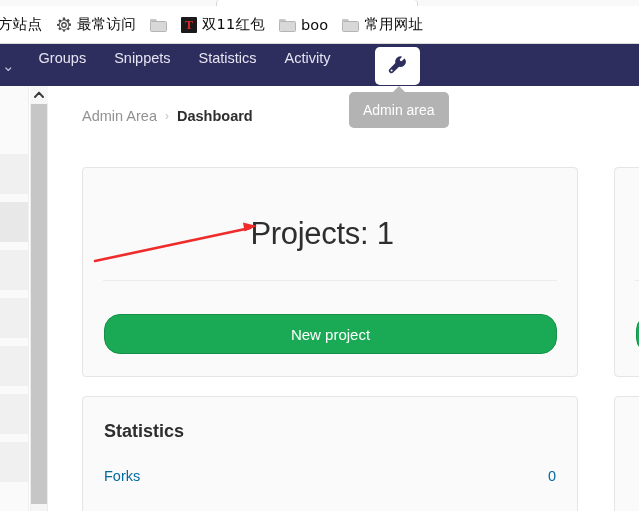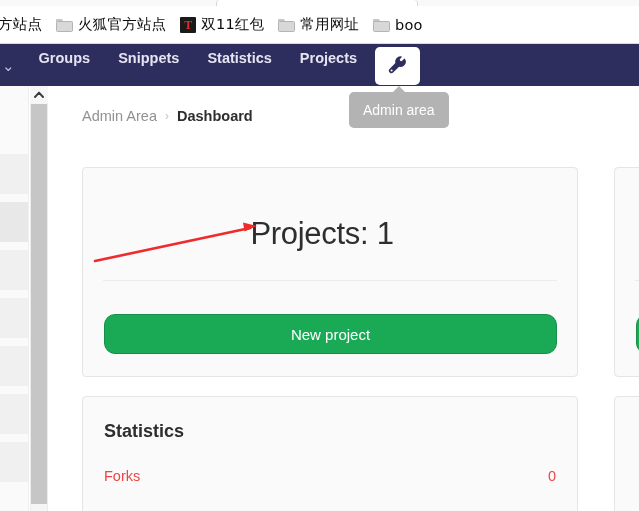--- a/index.html
+++ b/index.html
@@ -158,21 +158,20 @@
     display: block;
   }
   .gl-nav-item {
     color: #e6e4f2;
     font-size: 14.5px;
     padding: 12px 14px;
     line-height: 42px;
     height: 56px;
     cursor: pointer;
     white-space: nowrap;
-    font-weight: bold;
   }
   .gl-admin-btn {
     position: absolute;
     left: 375px; top: 47px;
     width: 45px; height: 38px;
     background: #ffffff;
     border-radius: 5px;
     display: flex;
     align-items: center;
     justify-content: center;
@@ -315,21 +314,21 @@
     top: 112px;
     height: 1px;
     background: #ececec;
   }
   .btn-green {
     position: absolute;
     left: 21px; top: 146px;
     width: 453px; height: 40px;
     background: #1aaa55;
     border: 1px solid #168f48;
-    border-radius: 11px;
+    border-radius: 16px;
     box-sizing: border-box;
     color: #ffffff;
     font-size: 15px;
     display: flex;
     align-items: center;
     justify-content: center;
     cursor: pointer;
   }
   .stats-title {
     position: absolute;
@@ -339,21 +338,21 @@
     color: #2e2e2e;
   }
   .stats-row {
     position: absolute;
     left: 21px; right: 21px;
     top: 71px;
     display: flex;
     justify-content: space-between;
     align-items: baseline;
     font-size: 14.5px;
-    color: #ef4444;
+    color: #0369a1;
   }
 
   
   .annot-arrow {
     position: absolute;
     left: 0; top: 0;
     width: 639px; height: 511px;
     pointer-events: none;
     z-index: 20;
   }
@@ -366,50 +365,56 @@
   <div class="tabstrip">
     <div class="tab-shape"></div>
   </div>
 
   <div class="bookmark-bar">
 
     <div class="bm bm-first">
       <span class="bm-label">方站点</span>
     </div>
 
+    <div class="bm">
+      <svg class="ico-gear" viewBox="0 0 16 16">
+        <path fill="#4d4d4d" d="M8 5.1a2.9 2.9 0 100 5.8 2.9 2.9 0 000-5.8zm0 4.5a1.6 1.6 0 110-3.2 1.6 1.6 0 010 3.2z"></path>
+        <path fill="#4d4d4d" d="M6.9.6h2.2l.25 1.9 1.3.55 1.55-1.2 1.55 1.55-1.2 1.55.55 1.3 1.9.25v2.2l-1.9.25-.55 1.3 1.2 1.55-1.55 1.55-1.55-1.2-1.3.55-.25 1.9H6.9l-.25-1.9-1.3-.55-1.55 1.2-1.55-1.55 1.2-1.55-.55-1.3L1 9.1V6.9l1.9-.25.55-1.3-1.2-1.55L3.8 2.25l1.55 1.2 1.3-.55zM8 3.6a4.4 4.4 0 100 8.8 4.4 4.4 0 000-8.8z"></path>
+      </svg>
+      <span class="bm-label">最常访问</span>
+    </div>
 
     <div class="bm">
       <span class="ico-folder"></span>
-      <span class="bm-label">火狐官方站点</span>
     </div>
 
     <div class="bm">
       <span class="ico-taobao"></span>
       <span class="bm-label">双11红包</span>
     </div>
 
 
     <div class="bm">
       <span class="ico-folder"></span>
-      <span class="bm-label">常用网址</span>
+      <span class="bm-label">boo</span>
     </div>
 
     <div class="bm">
       <span class="ico-folder"></span>
-      <span class="bm-label">boo</span>
+      <span class="bm-label">常用网址</span>
     </div>
 
   </div>
 
   <div class="gl-nav">
     <span class="gl-caret">⌄</span>
     <span class="gl-nav-item">Groups</span>
     <span class="gl-nav-item">Snippets</span>
     <span class="gl-nav-item">Statistics</span>
-    <span class="gl-nav-item">Projects</span>
+    <span class="gl-nav-item">Activity</span>
   </div>
 
   <div class="gl-admin-btn">
     <svg class="ico-wrench" viewBox="0 0 24 24">
       <path fill="#2e2e5e" d="M20.6 3.9a1 1 0 00-1.62-.32l-2.6 2.6-1.9-.38-.38-1.9 2.6-2.6A1 1 0 0016.4.68a6.2 6.2 0 00-7.52 7.74L2.1 15.2a3.1 3.1 0 104.38 4.38l6.78-6.78a6.2 6.2 0 007.34-8.9zM4.3 18.6a1.25 1.25 0 11.01-2.5 1.25 1.25 0 01-.01 2.5z"></path>
     </svg>
   </div>
   <div class="tooltip-arrow"></div>
   <div class="tooltip">Admin area</div>
 

